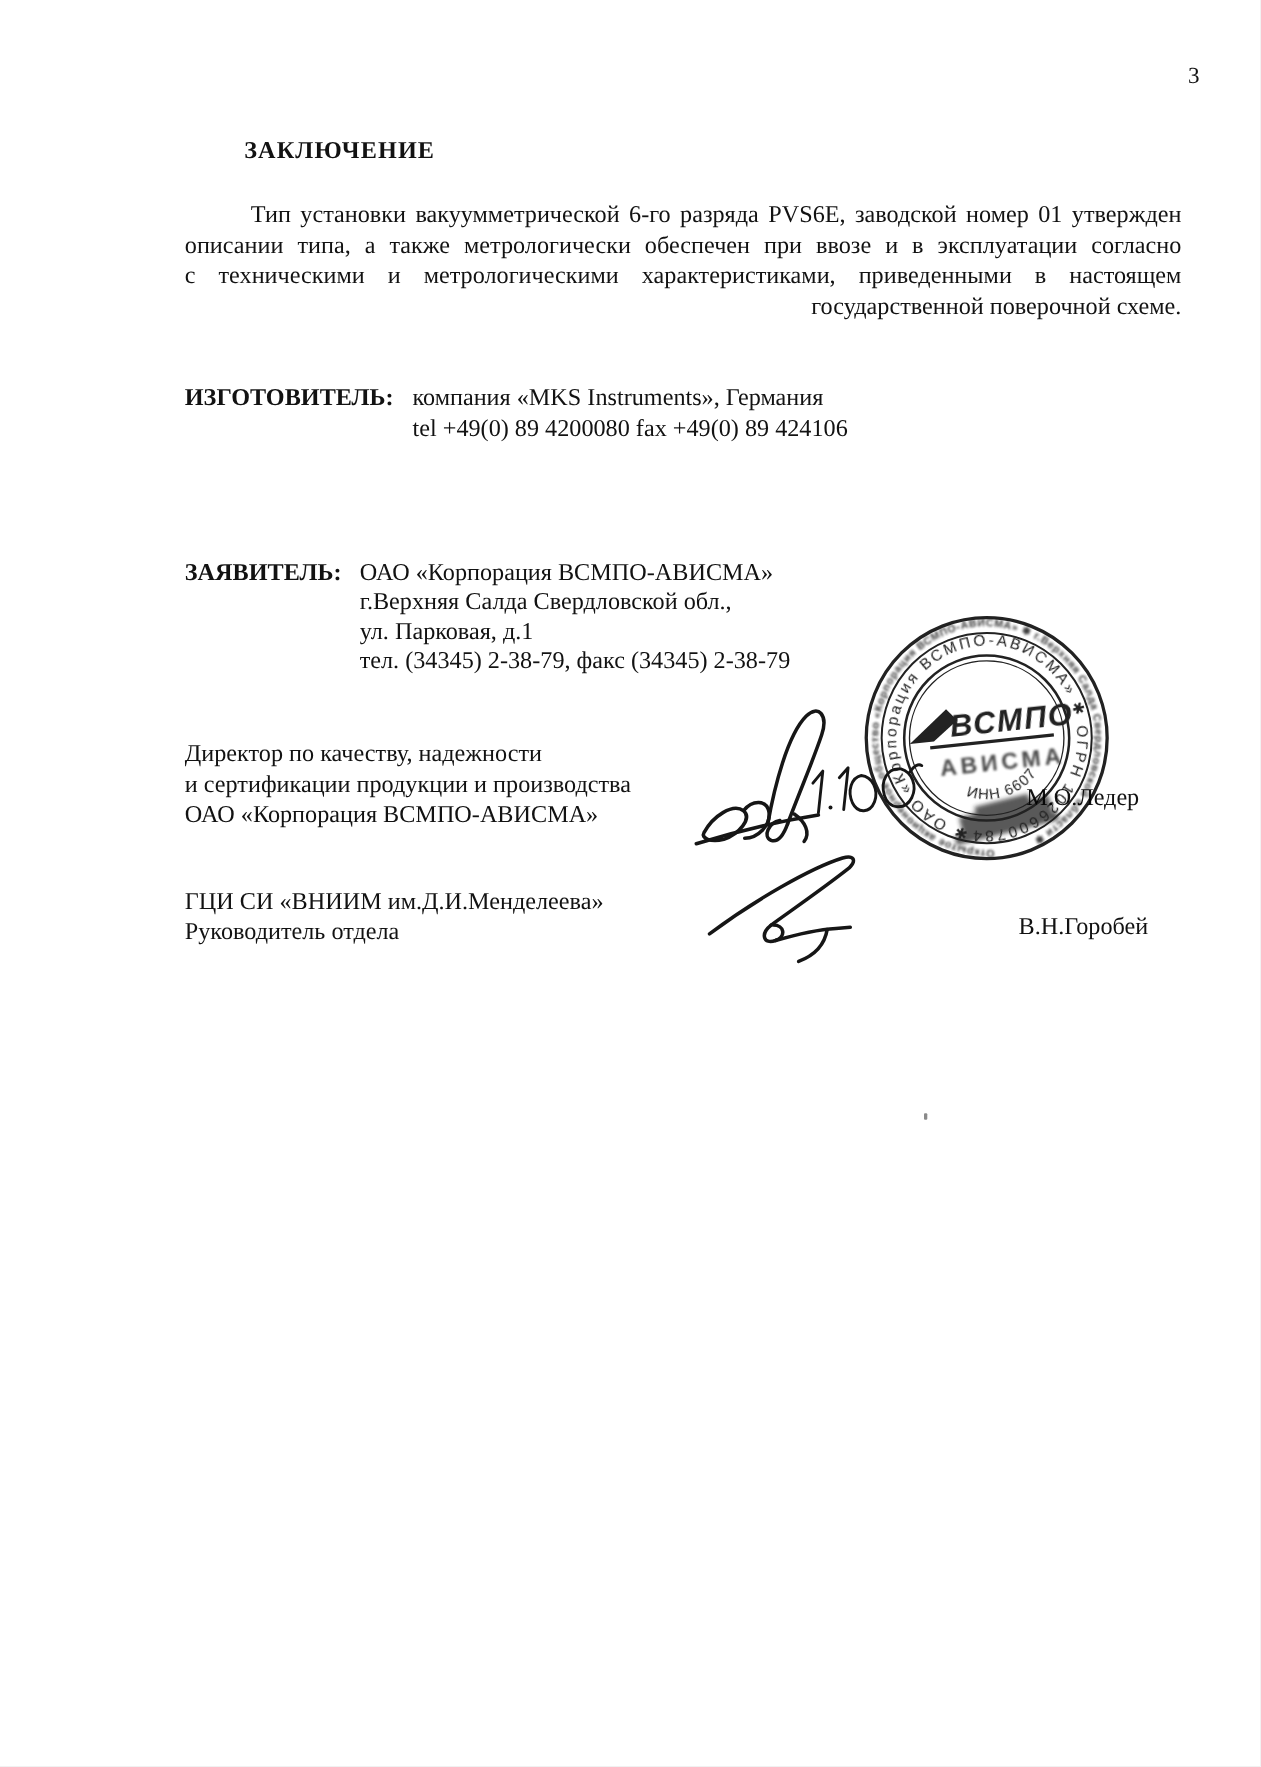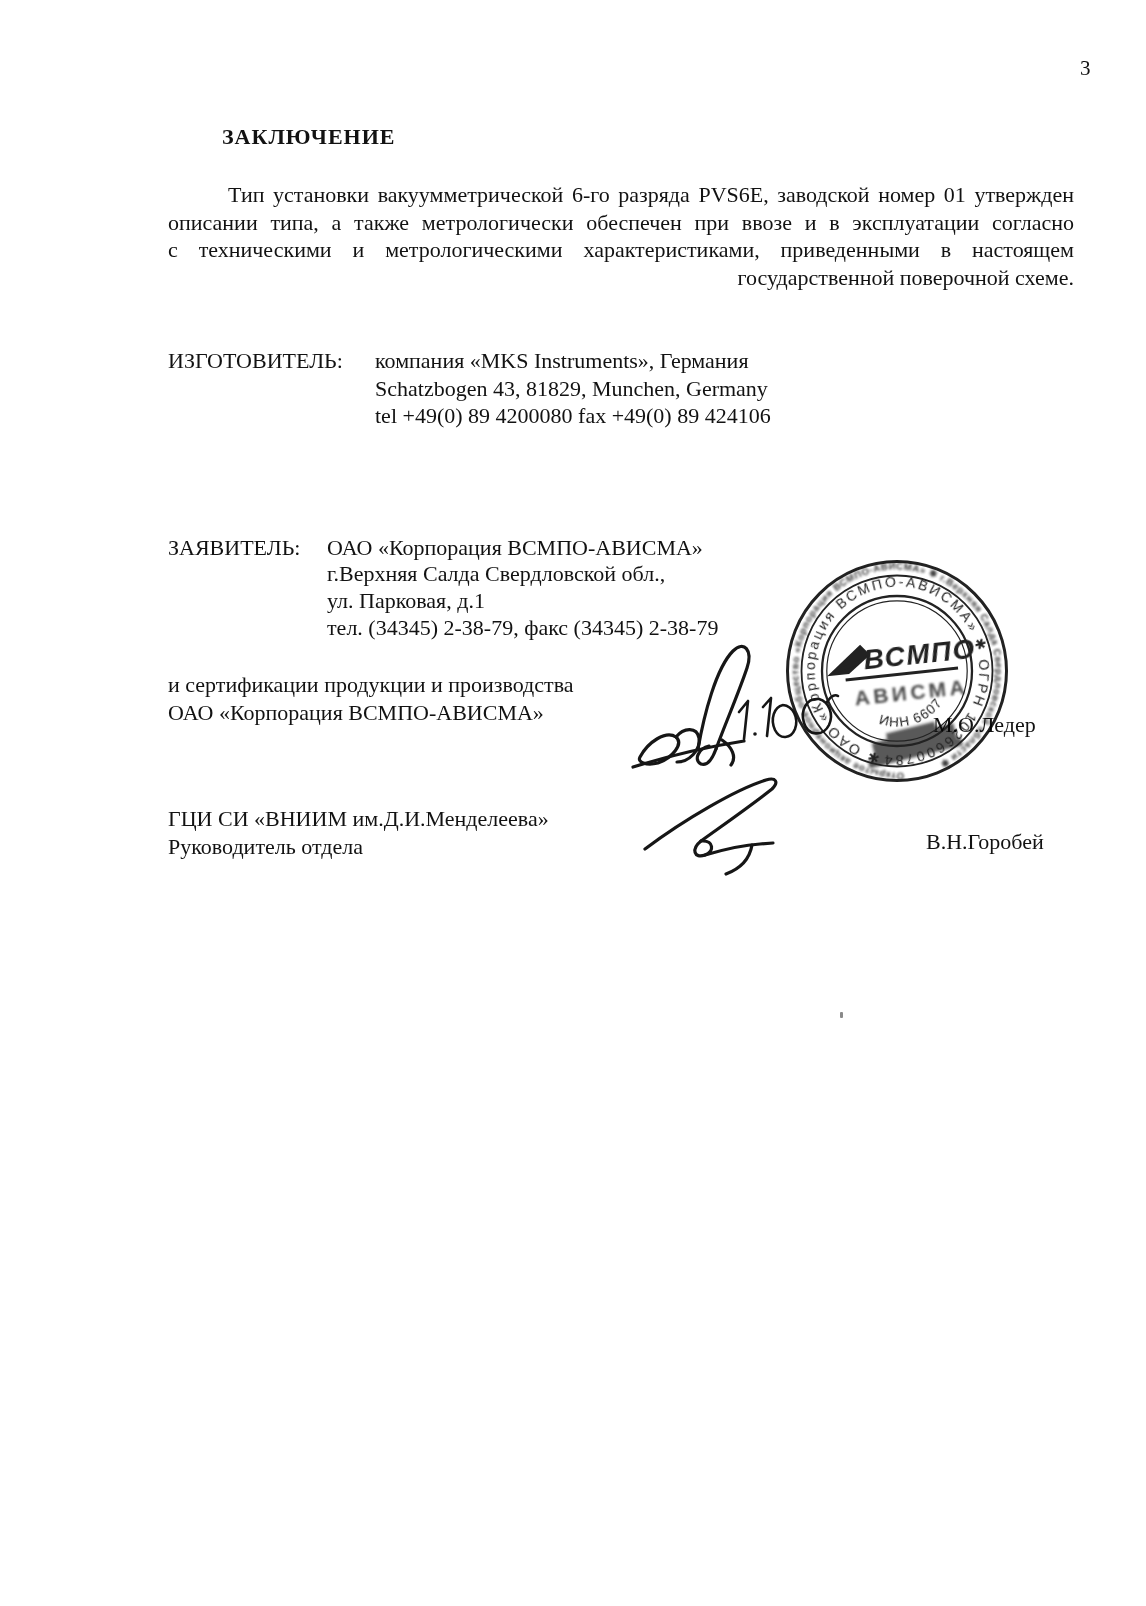--- a/index.html
+++ b/index.html
@@ -14,21 +14,21 @@
   }
   .abs{position:absolute;}
   .pagenum{left:1080px;top:56px;font-size:21px;}
   .heading{left:222px;top:124px;font-size:22px;font-weight:bold;letter-spacing:1px;}
   .para{left:168px;top:181px;width:906px;font-size:22px;line-height:27.5px;}
   .para .jline{text-align:justify;text-align-last:justify;}
   .para .first{text-indent:60px;}
   .para .last{text-align:right;}
   .block{font-size:22px;line-height:27.5px;}
   .hang{position:relative;}
-  .hang .lbl{position:absolute;left:0;top:0;font-weight:normal;white-space:nowrap;}
+  .hang .lbl{position:absolute;left:0;top:0;font-weight:bold;white-space:nowrap;}
   .mfr{left:168px;top:347px;width:700px;}
   .mfr .val{margin-left:207px;}
   .app{left:168px;top:452px;width:700px;line-height:26.8px;}
   .app .val{margin-left:159px;}
   .sig-title{left:168px;top:671px;width:560px;}
   .sig-title2{left:168px;top:805px;width:560px;line-height:27.5px;}
   .name1{left:933px;top:712px;font-size:22px;white-space:nowrap;}
   .name2{left:926px;top:829px;font-size:22px;white-space:nowrap;}
   .speck{left:840px;top:1012px;width:3px;height:6px;background:#8a8a8a;border-radius:1px;}
   .inklayer{left:600px;top:520px;mix-blend-mode:multiply;pointer-events:none;}
@@ -47,36 +47,36 @@
     <div class="jline first">Тип установки вакуумметрической 6-го разряда PVS6E, заводской номер 01 утвержден</div>
     <div class="jline">описании типа, а также метрологически обеспечен при ввозе и в эксплуатации согласно</div>
     <div class="jline">с техническими и метрологическими характеристиками, приведенными в настоящем</div>
     <div class="last">государственной поверочной схеме.</div>
   </div>
 
   <div class="abs block hang mfr">
     <span class="lbl">ИЗГОТОВИТЕЛЬ:</span>
     <div class="val">
       <div>компания «MKS Instruments», Германия</div>
-      <div>Schatzbogen 43, 81829, Munchen, Germany</div>
       <div>tel +49(0) 89 4200080    fax +49(0) 89 424106</div>
     </div>
   </div>
 
   <div class="abs block hang app">
     <span class="lbl">ЗАЯВИТЕЛЬ:</span>
     <div class="val">
       <div>ОАО «Корпорация ВСМПО-АВИСМА»</div>
       <div>г.Верхняя Салда Свердловской обл.,</div>
       <div>ул. Парковая, д.1</div>
       <div>тел. (34345)  2-38-79, факс (34345) 2-38-79</div>
     </div>
   </div>
 
   <div class="abs block sig-title">
+    <div>Директор по качеству, надежности</div>
     <div>и сертификации продукции и производства</div>
     <div>ОАО «Корпорация ВСМПО-АВИСМА»</div>
   </div>
   <div class="abs name1">М.О.Ледер</div>
 
   <div class="abs block sig-title2">
     <div>ГЦИ СИ  «ВНИИМ им.Д.И.Менделеева»</div>
     <div>Руководитель отдела</div>
   </div>
   <div class="abs name2">В.Н.Горобей</div>

